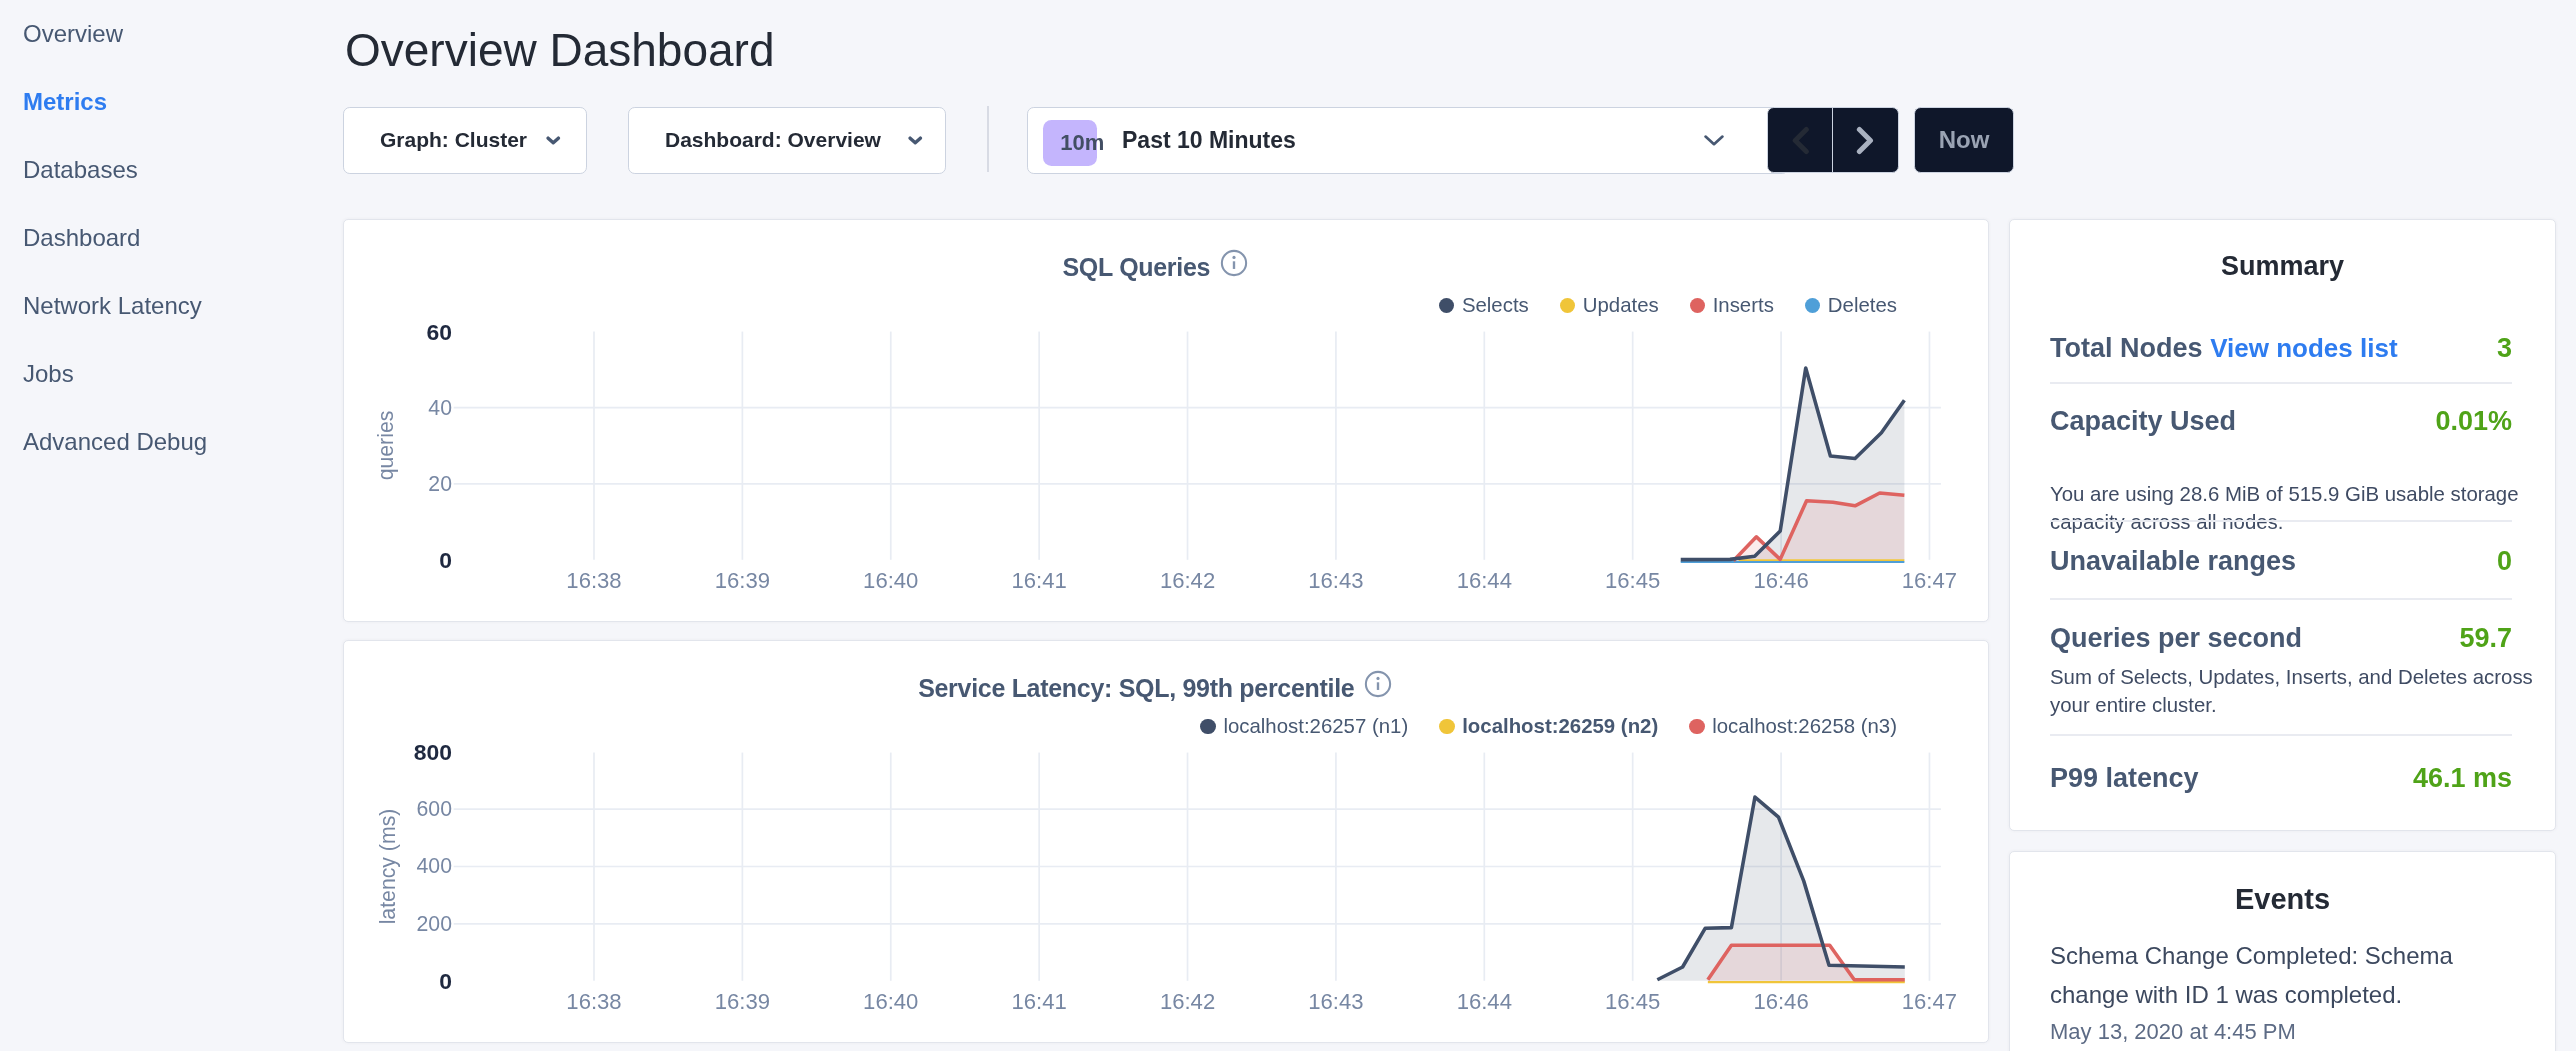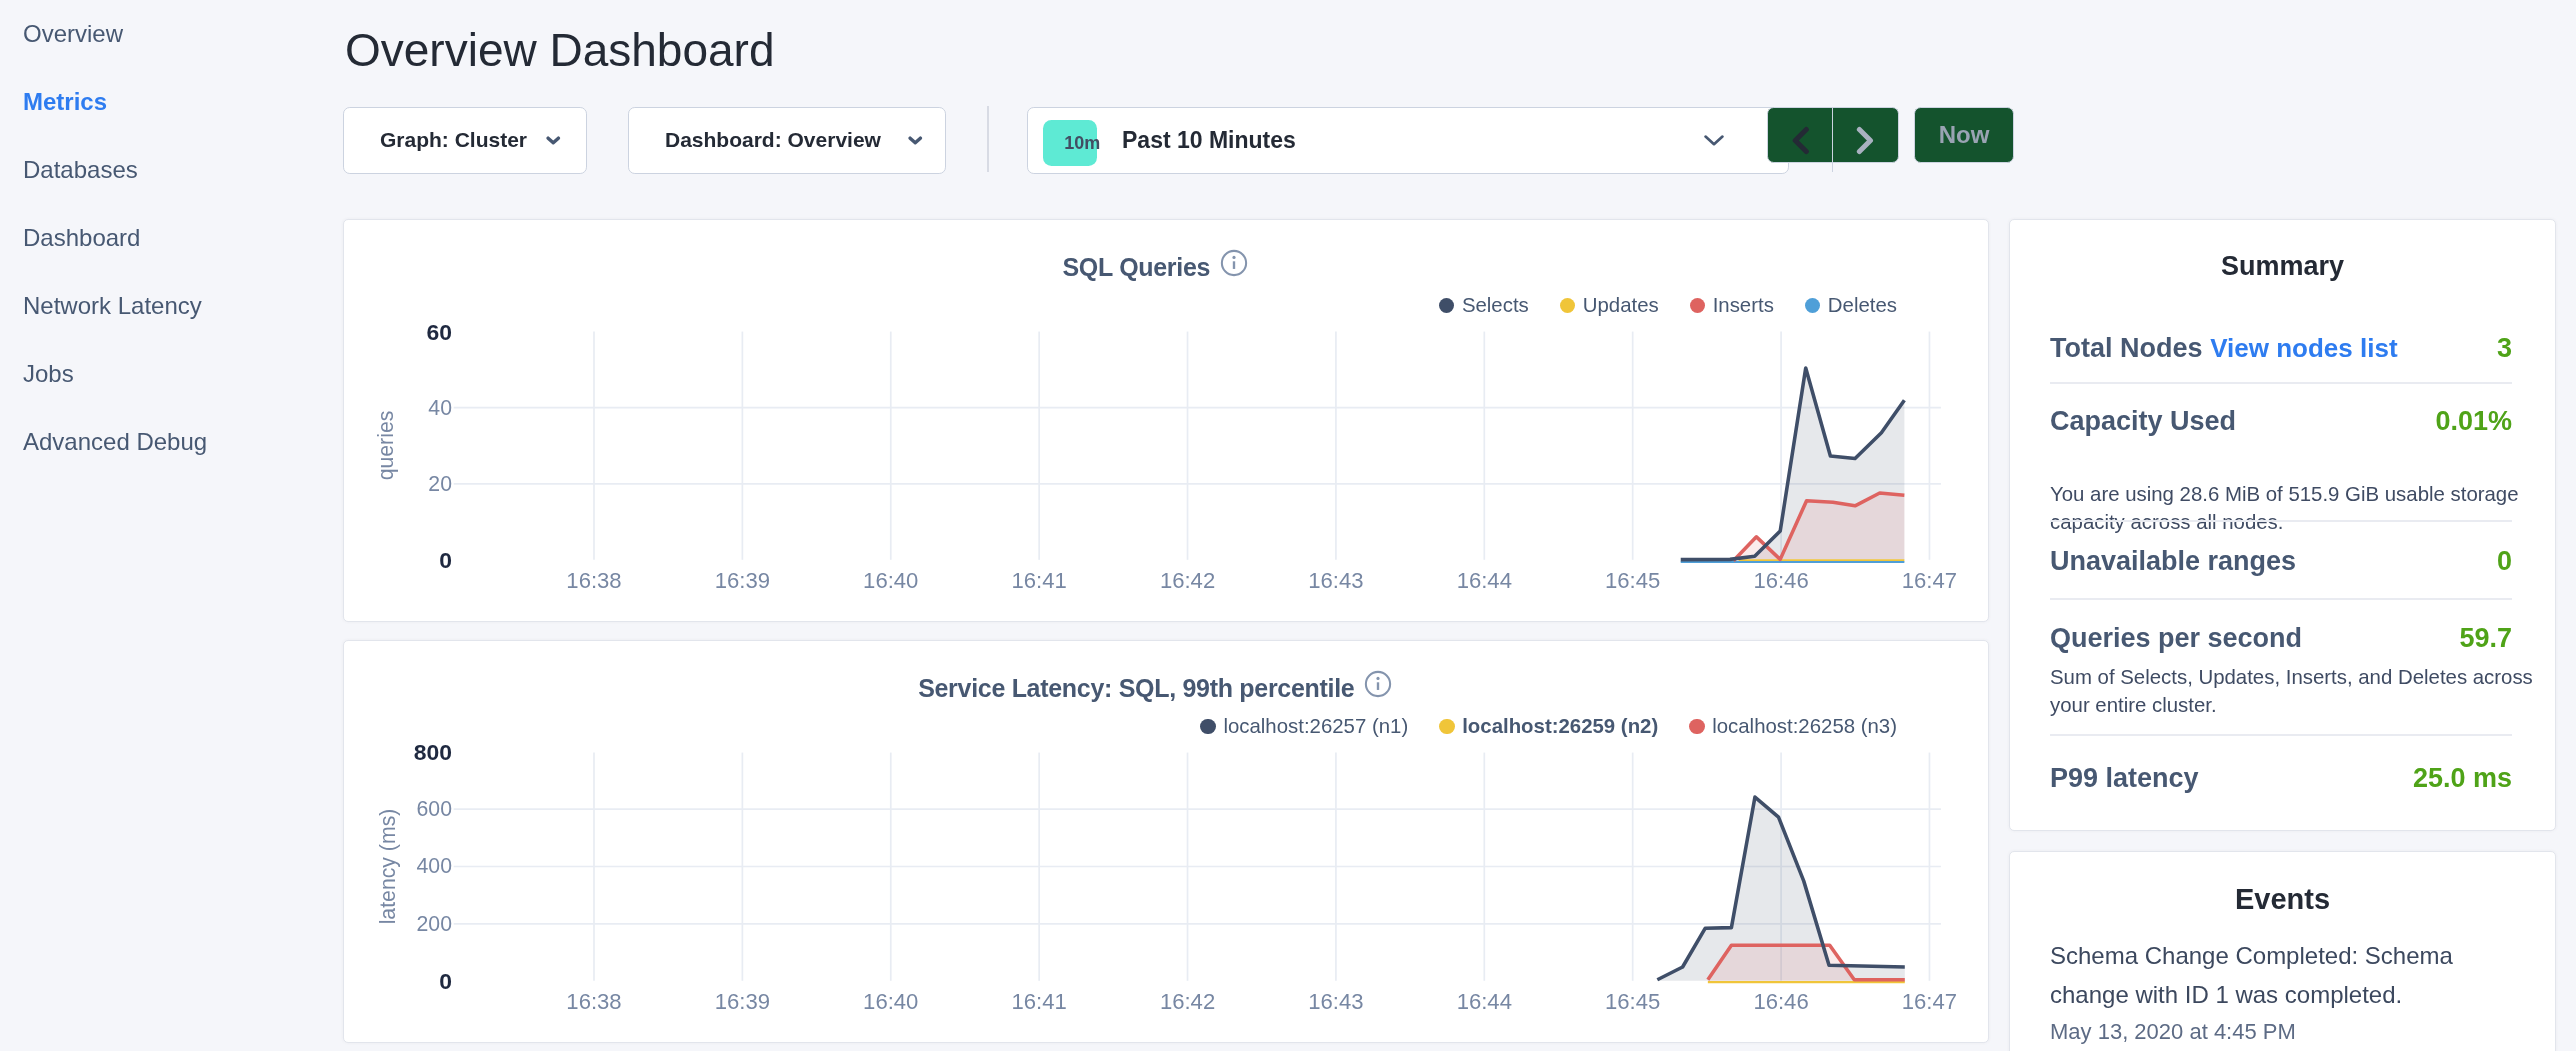--- a/index.html
+++ b/index.html
@@ -7,22 +7,22 @@
 body { background:#f5f6fa; font-family:"Liberation Sans", sans-serif; }
 #page { position:relative; width:2576px; height:1051px; }
 .nav div { position:absolute; left:23px; font-size:24px; line-height:34px; color:#475872; }
 .nav div.active { color:#2e7cf0; font-weight:bold; }
 h1 { position:absolute; left:345px; top:26px; font-size:46px; line-height:49px; font-weight:normal; color:#242a35; }
 .ctl { position:absolute; top:107px; height:67px; background:#fff; border:1.7px solid #ccd3e0; border-radius:6.8px; }
 .ctl .lbl { position:absolute; left:36px; top:0; height:64px; display:flex; align-items:center; font-size:21px; font-weight:bold; color:#242a35; }
 .chev { position:absolute; top:25px; }
 .card { position:absolute; background:#fff; border:1.7px solid #e2e5ec; border-radius:5.1px; box-shadow:0 0 3.4px rgba(60,70,90,0.06); }
 .sep { position:absolute; left:987px; top:106px; width:1.7px; height:66px; background:#d8dbe4; }
-.badge10m { position:absolute; left:15.3px; top:12px; width:54px; height:46px; background:#5eead4; border-radius:8.5px; display:flex; align-items:center; justify-content:center; font-size:18px; font-weight:bold; color:#424e63;padding-left:24px; }
-.btn { position:absolute; top:107px; height:56px; background:#14532d; border:1.7px solid #ccd3e0; display:flex; align-items:center; justify-content:center; }
+.badge10m { position:absolute; left:15.3px; top:12px; width:54px; height:46px; background:#c4b5fd; border-radius:8.5px; display:flex; align-items:center; justify-content:center; font-size:22px; font-weight:bold; color:#424e63;padding-left:24px; }
+.btn { position:absolute; top:107px; height:66px; background:#0f172a; border:1.7px solid #ccd3e0; display:flex; align-items:center; justify-content:center; }
 .srow { position:absolute; left:40px; right:43px; display:flex; align-items:center; justify-content:space-between; }
 .srow .l { font-size:27px; font-weight:bold; color:#475872; }
 .srow .v { font-size:27px; font-weight:bold; color:#4fa318; }
 .sdesc { position:absolute; left:40px; white-space:nowrap; font-size:20.4px; line-height:28px; color:#3f4b63; }
 .sdiv { position:absolute; left:40px; right:43px; height:1.7px; background:#e9ebf1; }
 </style>
 </head>
 <body>
 <div id="page">
   <div class="nav">
@@ -216,21 +216,21 @@
       </div>
     <div class="sdiv" style="top:378px;"></div>
     <div class="srow" style="top:401px; height:34px;">
         <div class="l">Queries per second</div>
         <div class="v">59.7</div>
       </div>
     <div class="sdesc" style="top:443px;">Sum of Selects, Updates, Inserts, and Deletes across<br>your entire cluster.</div>
     <div class="sdiv" style="top:514px;"></div>
     <div class="srow" style="top:541px; height:34px;">
         <div class="l">P99 latency</div>
-        <div class="v">25.0 ms</div>
+        <div class="v">46.1 ms</div>
       </div>
   </div>
   <div class="card" style="left:2009px; top:851px; width:547px; height:340px;">
     <div style="position:absolute; left:0; right:0; top:31px; text-align:center; font-size:29px; font-weight:bold; color:#242a35;">Events</div>
     <div style="position:absolute; left:40px; top:84px; width:493px; font-size:24px; line-height:39px; color:#3c485e;">Schema Change Completed: Schema<br>change with ID 1 was completed.</div>
     <div style="position:absolute; left:40px; top:167px; font-size:22px; color:#5d6b85;">May 13, 2020 at 4:45 PM</div>
   </div>
 </div>
 
 

